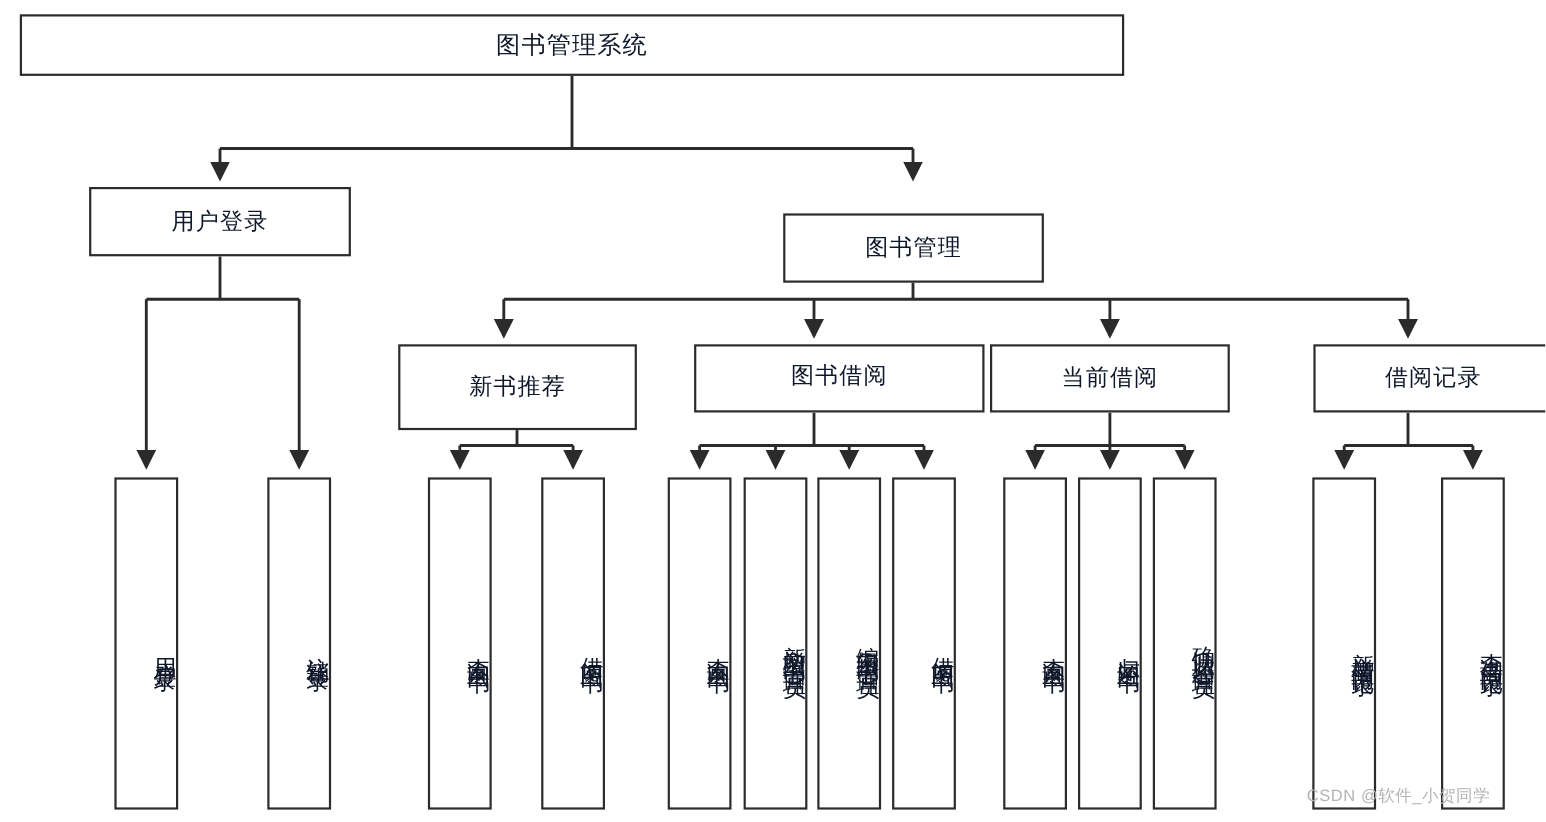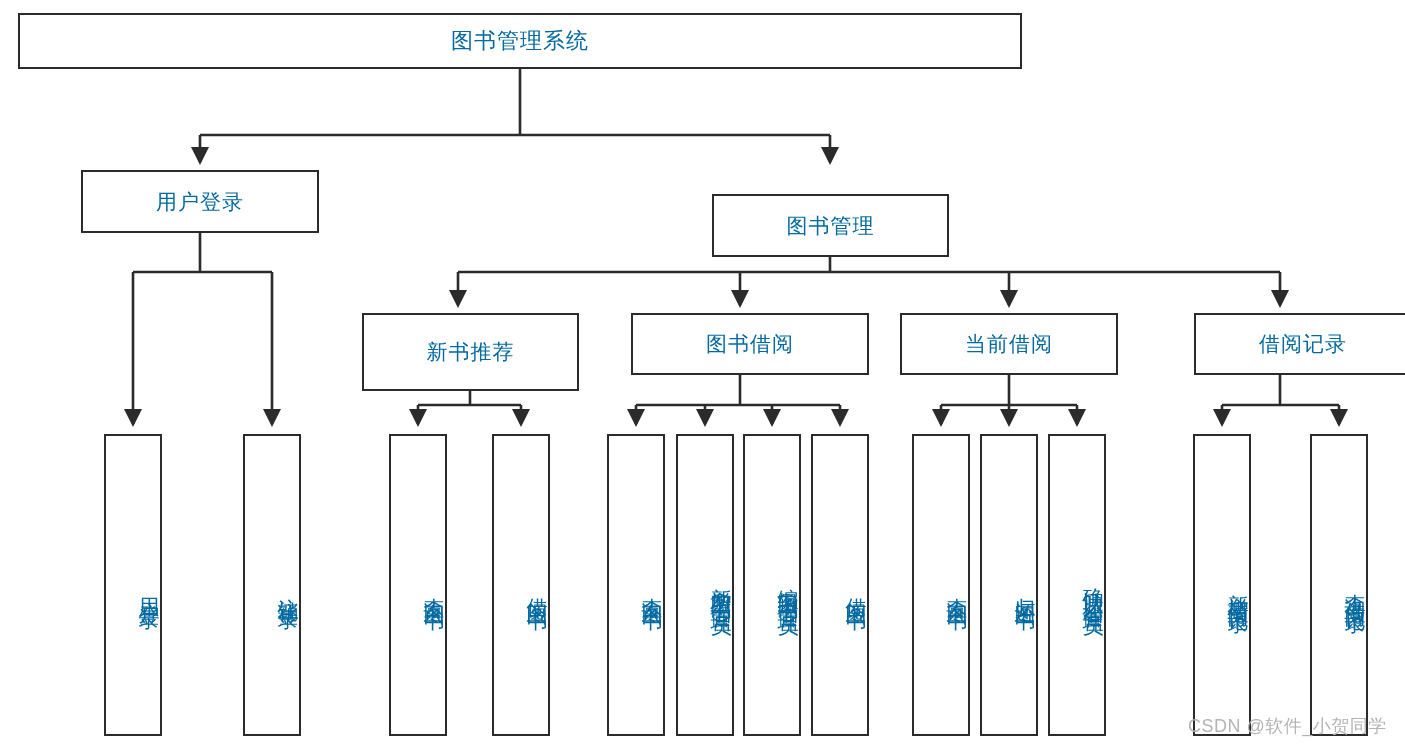--- a/index.html
+++ b/index.html
@@ -25,21 +25,21 @@
     height: 747px;
   }
   .node {
     position: absolute;
     box-sizing: border-box;
     border: 2.2px solid #2b2b2b;
     background: #ffffff;
     display: flex;
     align-items: center;
     justify-content: center;
-    color: #0369a1;
+    color: #0f172a;
     z-index: 2;
   }
   .node-h {
     font-size: 21px;
     letter-spacing: 1px;
     line-height: 1.1;
     white-space: nowrap;
   }
   .node-root {
     font-size: 22px;
@@ -57,21 +57,21 @@
   }
   .node-v > span {
     writing-mode: vertical-rl;
     text-orientation: upright;
     display: block;
   }
   .watermark {
     position: absolute;
     left: 1188px;
     top: 714px;
-    font-size: 18px;
+    font-size: 15px;
     color: #b4b4b4;
     white-space: nowrap;
     z-index: 5;
     letter-spacing: 0.5px;
   }
 </style>
 </head>
 <body>
 
 <div id="diagram-root">
@@ -135,21 +135,21 @@
   </div>
 
   <div class="node node-h" style="left:712px; top:170px; width:237px; height:63px;margin-top:24px;">
     <span>图书管理</span>
   </div>
 
   <div class="node node-h" style="left:362px; top:313px; width:217px; height:78px;">
     <span>新书推荐</span>
   </div>
 
-  <div class="node node-h" style="left:631px; top:313px; width:238px; height:62px;">
+  <div class="node node-h" style="left:631px; top:313px; width:264px; height:62px;font-family:Liberation Mono, monospace;">
     <span>图书借阅</span>
   </div>
 
   <div class="node node-h" style="left:900px; top:313px; width:218px; height:62px;">
     <span>当前借阅</span>
   </div>
 
   <div class="node node-h" style="left:1170px; top:313px; width:218px; height:62px;margin-left:24px;">
     <span>借阅记录</span>
   </div>

